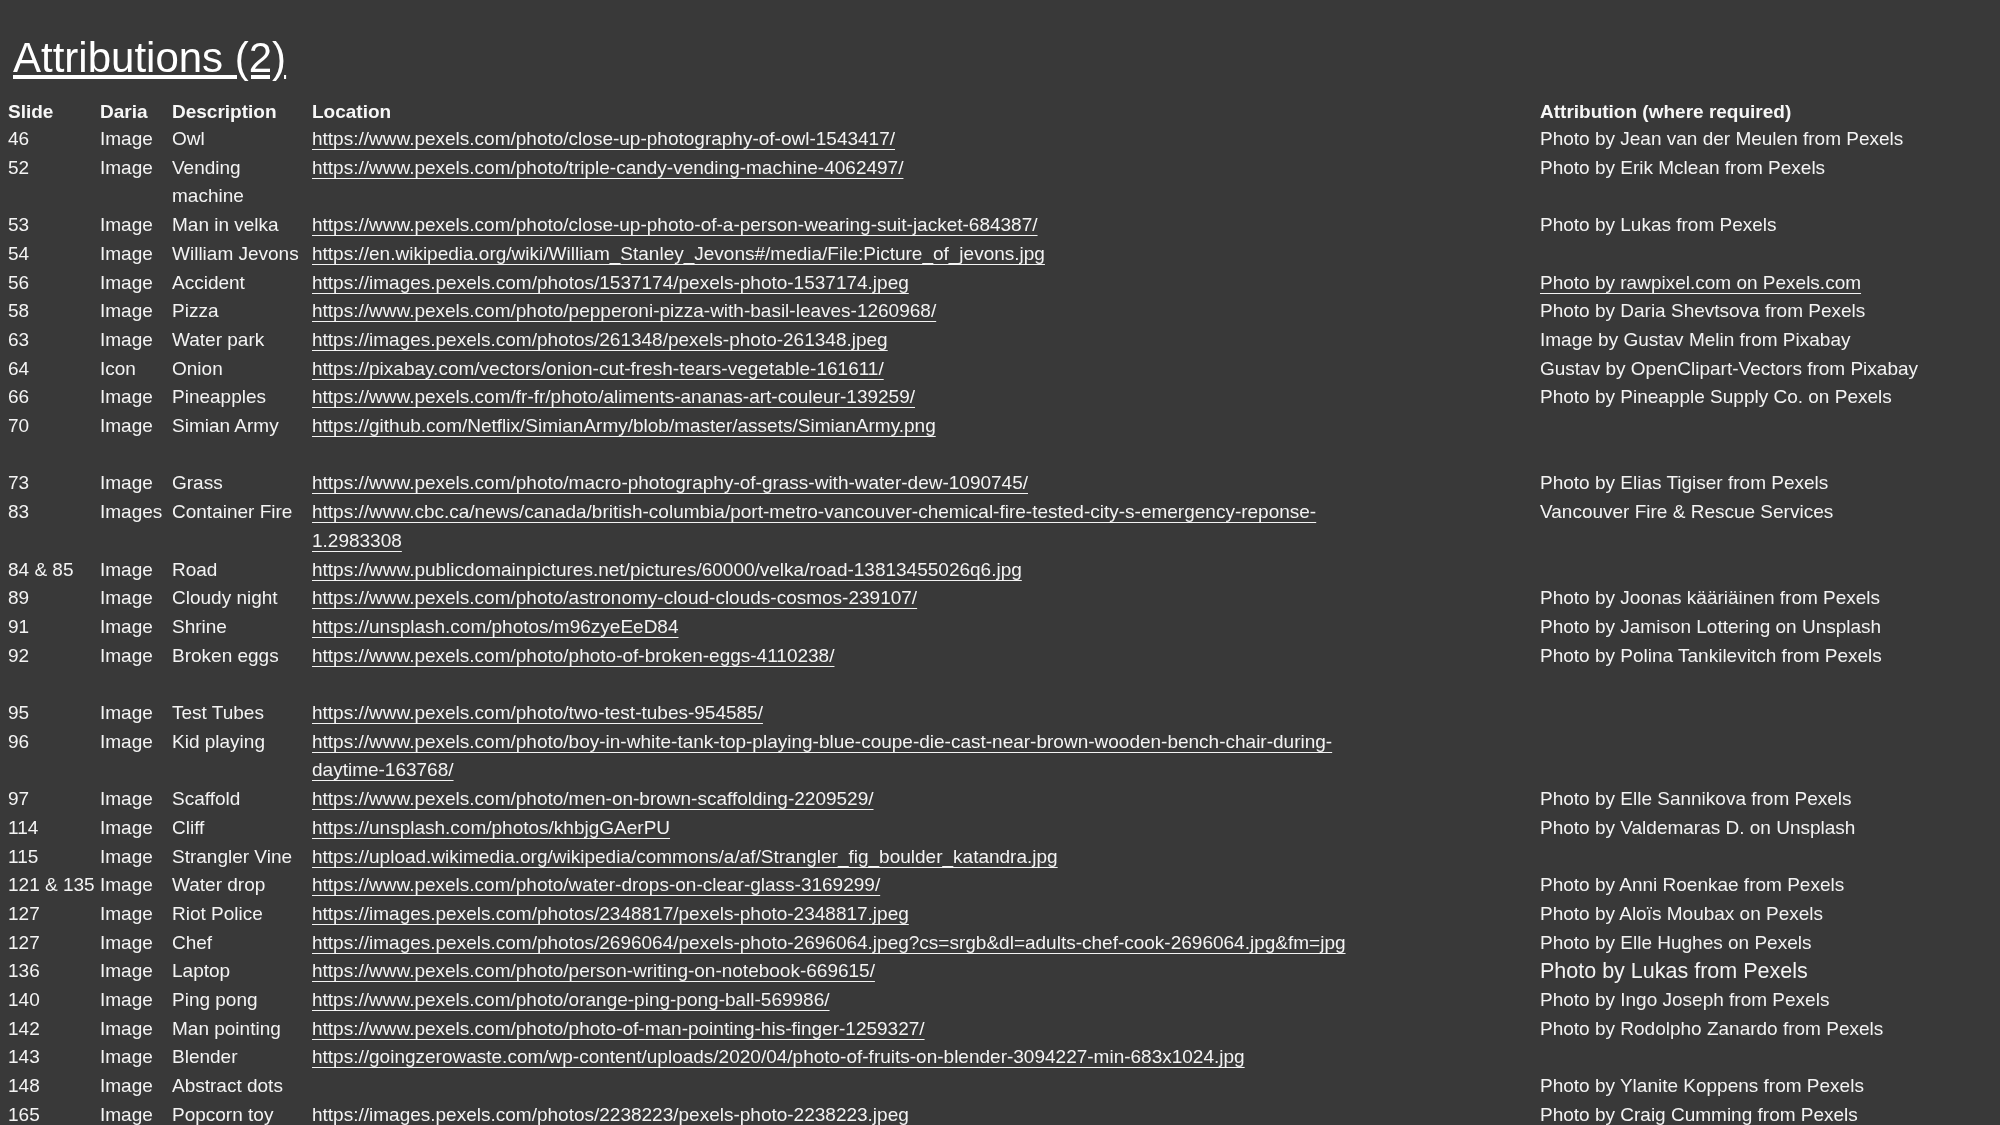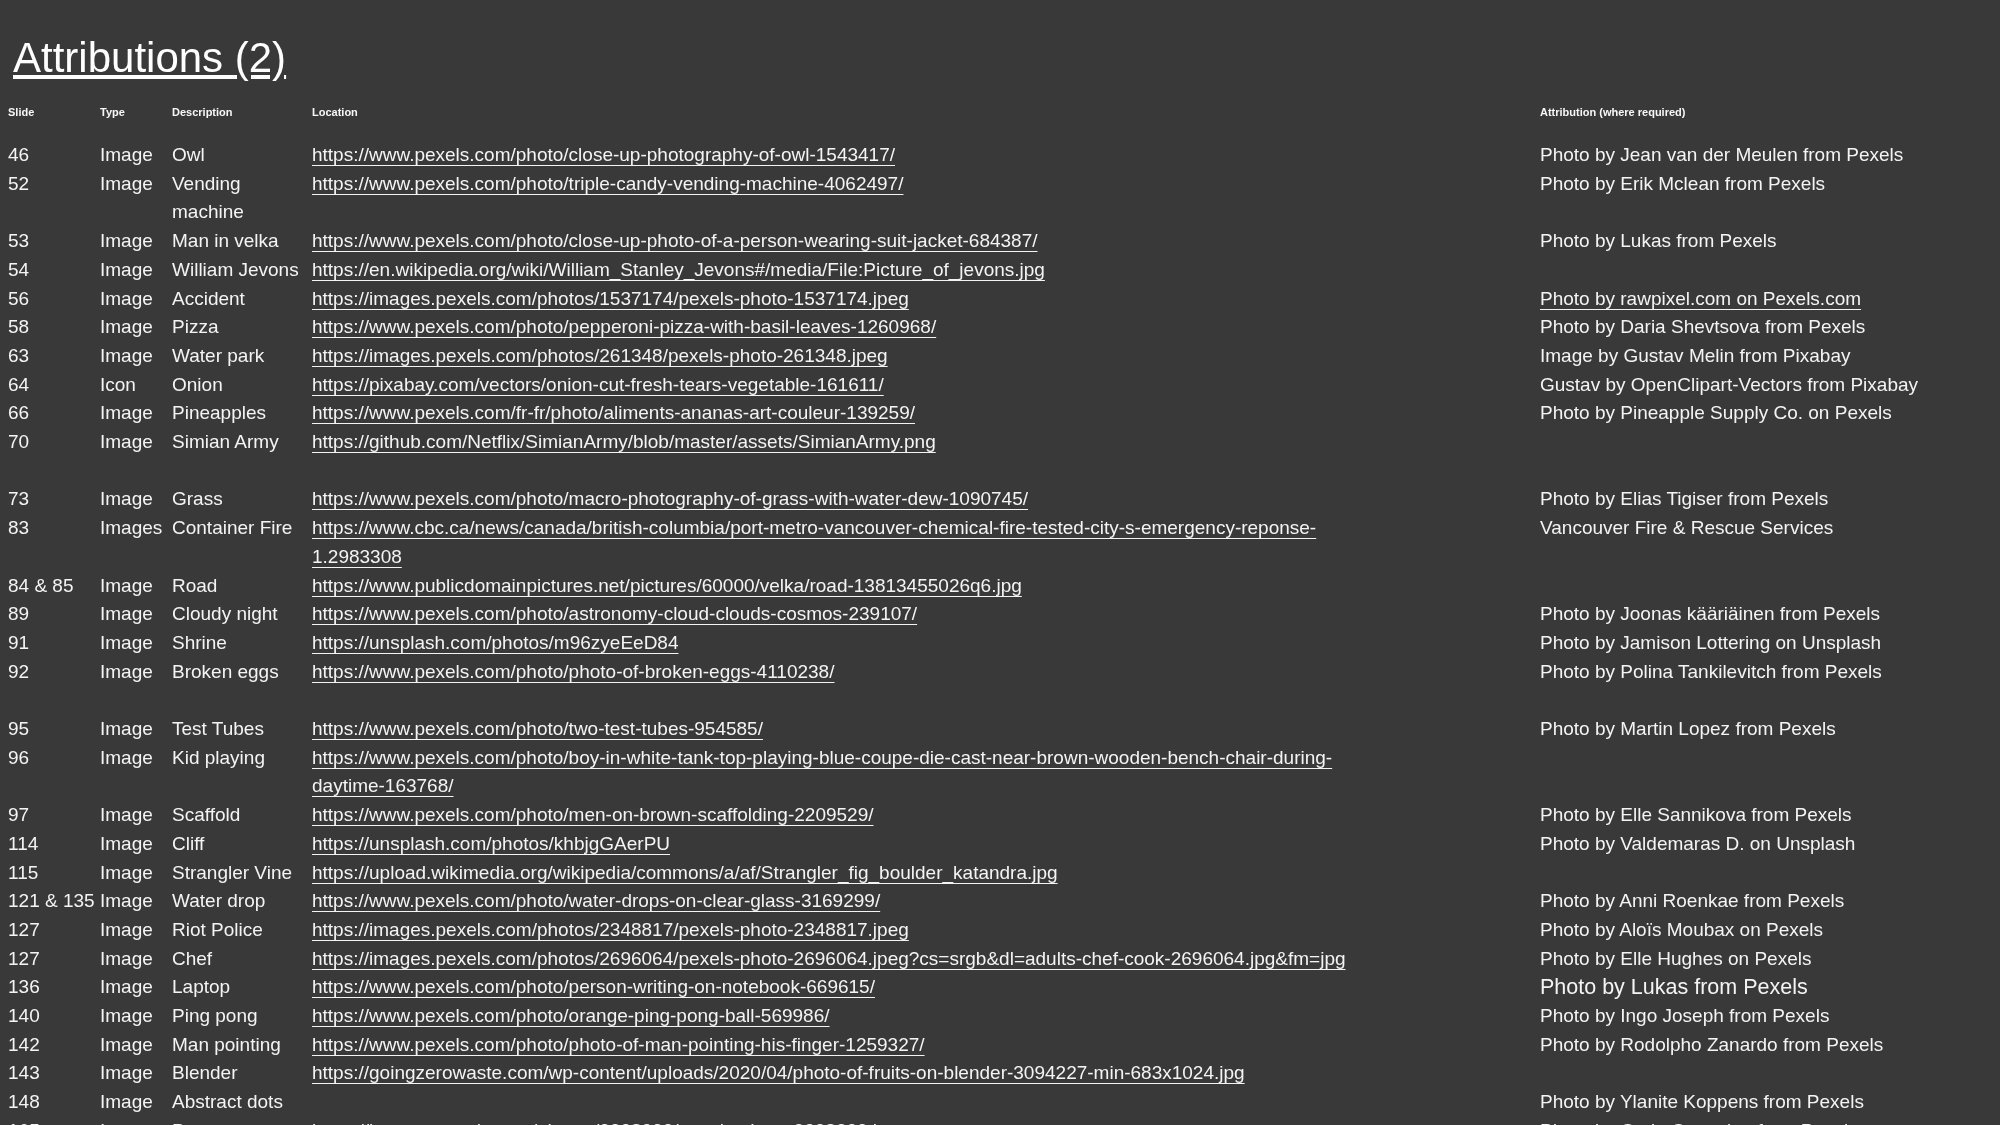--- a/index.html
+++ b/index.html
@@ -23,24 +23,24 @@
   .table {
     position: absolute;
     top: 101px; left: 8px; right: 4px;
   }
   .grid-row {
     display: grid;
     grid-template-columns: 92px 72px 140px 1228px 1fr;
     align-items: start;
   }
   .header-row {
-    font-size: 11px;
+    font-size: 19px;
     font-weight: 700;
     line-height: 22px;
-    margin-bottom: 18px;
+    margin-bottom: 2px;
     color: #f7f7f7;
   }
   .body-row {
     font-size: 19px;
     line-height: 28.7px;
   }
   .c-slide { white-space: nowrap; }
   .c-desc, .c-loc { white-space: pre-line; }
   .spacer-row { height: 28.7px; }
   a.loc-link, .attr-link {
@@ -53,21 +53,21 @@
   .attr-large { font-size: 21.5px; }
 </style>
 </head>
 <body>
 
 <h1 class="title">Attributions (2)</h1>
 
 <div class="table">
   <div class="grid-row header-row">
     <div class="c-slide">Slide</div>
-    <div class="c-type">Type</div>
+    <div class="c-type">Daria</div>
     <div class="c-desc">Description</div>
     <div class="c-loc">Location</div>
     <div class="c-attr">Attribution (where required)</div>
   </div>
   <div id="rows">
       <div class="grid-row body-row">
         <div class="c-slide">46</div>
         <div class="c-type">Image</div>
         <div class="c-desc">Owl</div>
         <div class="c-loc"><a class="loc-link">https://www.pexels.com/photo/close-up-photography-of-owl-1543417/</a></div>
@@ -180,21 +180,20 @@
         <div class="c-desc">Broken eggs</div>
         <div class="c-loc"><a class="loc-link">https://www.pexels.com/photo/photo-of-broken-eggs-4110238/</a></div>
         <div class="c-attr">Photo by Polina Tankilevitch from Pexels</div>
       </div>
       <div class="spacer-row"></div>
       <div class="grid-row body-row">
         <div class="c-slide">95</div>
         <div class="c-type">Image</div>
         <div class="c-desc">Test Tubes</div>
         <div class="c-loc"><a class="loc-link">https://www.pexels.com/photo/two-test-tubes-954585/</a></div>
-        <div class="c-attr">Photo by Martin Lopez from Pexels</div>
       </div>
       <div class="grid-row body-row">
         <div class="c-slide">96</div>
         <div class="c-type">Image</div>
         <div class="c-desc">Kid playing</div>
         <div class="c-loc"><a class="loc-link">https://www.pexels.com/photo/boy-in-white-tank-top-playing-blue-coupe-die-cast-near-brown-wooden-bench-chair-during-
 daytime-163768/</a></div>
         <div class="c-attr"></div>
       </div>
       <div class="grid-row body-row">

